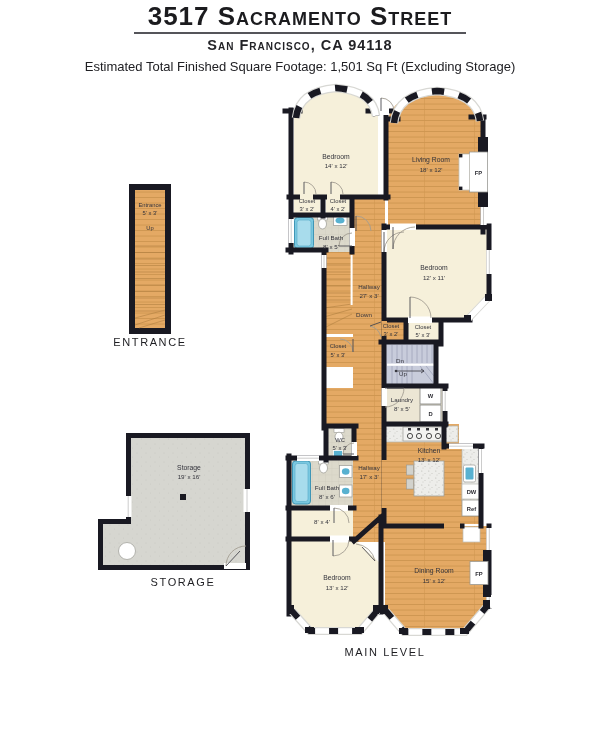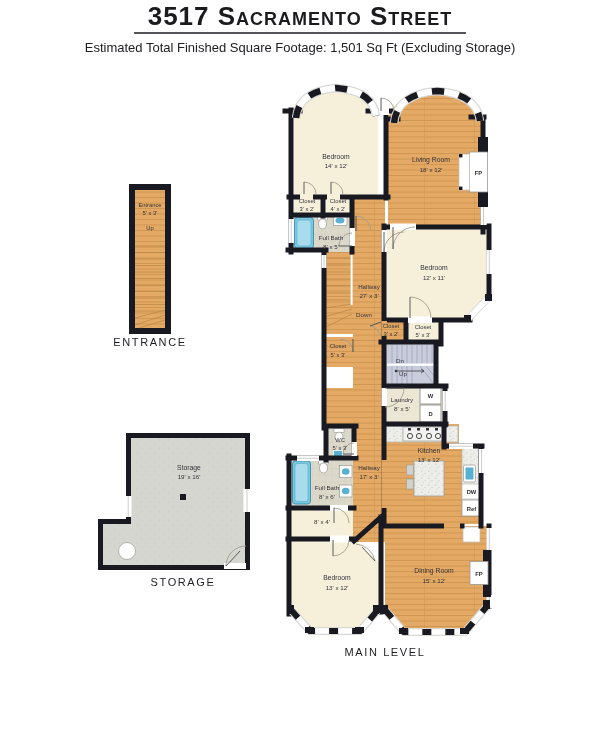--- a/index.html
+++ b/index.html
@@ -23,20 +23,21 @@
   .doorarc{stroke:#a39d92;stroke-width:0.9;fill:none;}
   .doorleaf{stroke:#4a4a50;stroke-width:0.9;}
 </style>
 </head>
 <body>
 
 <div class="page">
 
   <div class="hdr">
     <div class="title">3517 Sacramento Street</div>
+    <div class="subtitle">San Francisco, CA 94118</div>
     <div class="estimate">Estimated Total Finished Square Footage: 1,501 Sq Ft (Excluding Storage)</div>
   </div>
 
   <svg width="600" height="731" viewBox="0 0 600 731" xmlns="http://www.w3.org/2000/svg">
     <defs>
       <pattern id="wood" width="50" height="5.5" patternUnits="userSpaceOnUse">
         <rect width="50" height="5.5" fill="#e4a964"></rect>
         <rect y="4.8" width="50" height="0.7" fill="#c08a45" opacity="0.8"></rect>
         <rect x="24" width="0.7" height="4.8" fill="#cd944d" opacity="0.7"></rect>
       </pattern>

